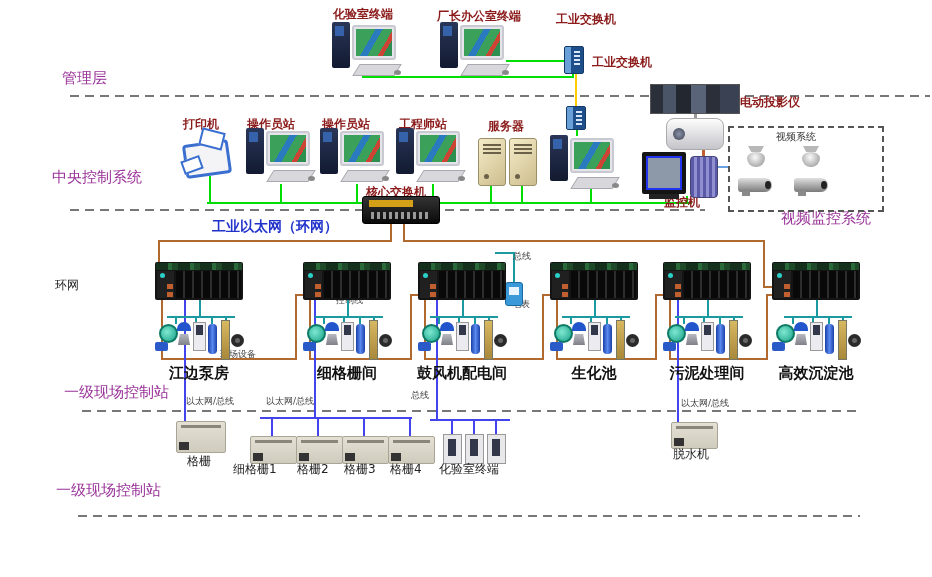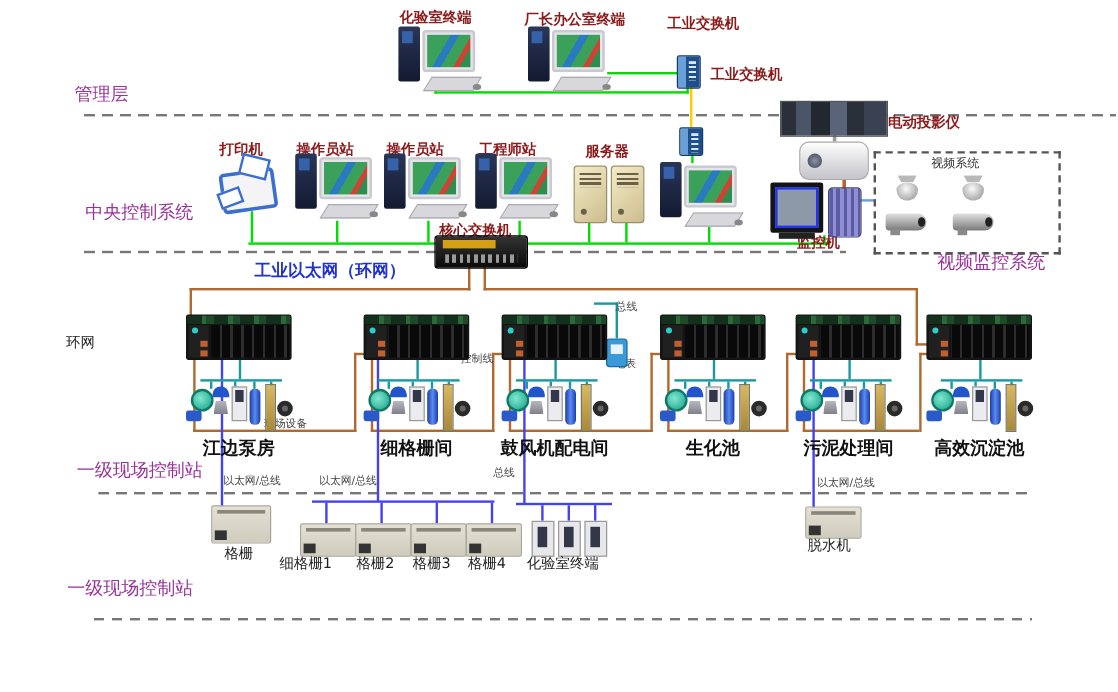--- a/index.html
+++ b/index.html
@@ -190,21 +190,21 @@
   <div class="ln bl" style="left:473px;top:421px;width:2px;height:13px;"></div>
   <div class="ln bl" style="left:495px;top:421px;width:2px;height:13px;"></div>
 
   <div class="ln t" style="left:495px;top:252px;width:20px;height:2px;"></div>
   <div class="ln t" style="left:513px;top:252px;width:2px;height:30px;"></div>
   <div class="ln or" style="left:702px;top:150px;width:3px;height:8px;"></div>
   <div class="ln lb" style="left:716px;top:166px;width:14px;height:2px;"></div>
   <div class="abs" style="left:694px;top:112px;width:3px;height:6px;background:#999;"></div>
 
   <div class="lbl purple15" style="left:62px;top:70px;">管理层</div>
-  <div class="lbl purple15" style="left:71px;top:169px;text-align:right;">中央控制系统</div>
+  <div class="lbl purple15" style="left:52px;top:169px;text-align:right;">中央控制系统</div>
   <div class="lbl" style="left:55px;top:279px;font-size:12px;color:#222;">环网</div>
   <div class="lbl purple15" style="left:64px;top:384px;">一级现场控制站</div>
   <div class="lbl purple15" style="left:56px;top:482px;">一级现场控制站</div>
   <div class="lbl purple15" style="left:781px;top:210px;">视频监控系统</div>
 
   <div class="lbl darkred12" style="left:333px;top:8px;">化验室终端</div>
   <div class="lbl darkred12" style="left:437px;top:10px;">厂长办公室终端</div>
   <div class="lbl darkred12" style="left:556px;top:13px;">工业交换机</div>
   <div class="lbl darkred12" style="left:592px;top:56px;">工业交换机</div>
 
@@ -271,21 +271,21 @@
   <div class="crtbase" style="left:649px;top:194px;"></div>
   <div class="twr" style="left:690px;top:156px;"></div>
   <div class="videobox" style="left:728px;top:126px;width:152px;height:82px;"></div>
   <div class="lbl vbox10" style="left:776px;top:131px;">视频系统</div>
   <div class="dome" style="left:742px;top:146px;"></div>
   <div class="dome" style="left:797px;top:146px;"></div>
   <div class="bullet" style="left:738px;top:178px;"></div>
   <div class="bullet" style="left:794px;top:178px;"></div>
 
   <div class="lbl blue14" style="left:212px;top:219px;">工业以太网（环网）</div>
-  <div class="lbl gray9" style="left:336px;top:296px;margin-left:48px;">控制线</div>
+  <div class="lbl gray9" style="left:336px;top:296px;">控制线</div>
   <div class="lbl gray9" style="left:220px;top:350px;">现场设备</div>
   <div class="lbl gray9" style="left:513px;top:252px;">总线</div>
   <div class="lbl gray9" style="left:512px;top:300px;">电表</div>
   <div class="lbl gray9" style="left:411px;top:391px;">总线</div>
   <div class="lbl gray9" style="left:186px;top:397px;">以太网/总线</div>
   <div class="lbl gray9" style="left:266px;top:397px;">以太网/总线</div>
   <div class="lbl gray9" style="left:681px;top:399px;">以太网/总线</div>
   <div class="meter" style="left:505px;top:282px;"></div>
 
   <div class="station" style="left:155px;top:262px;">

